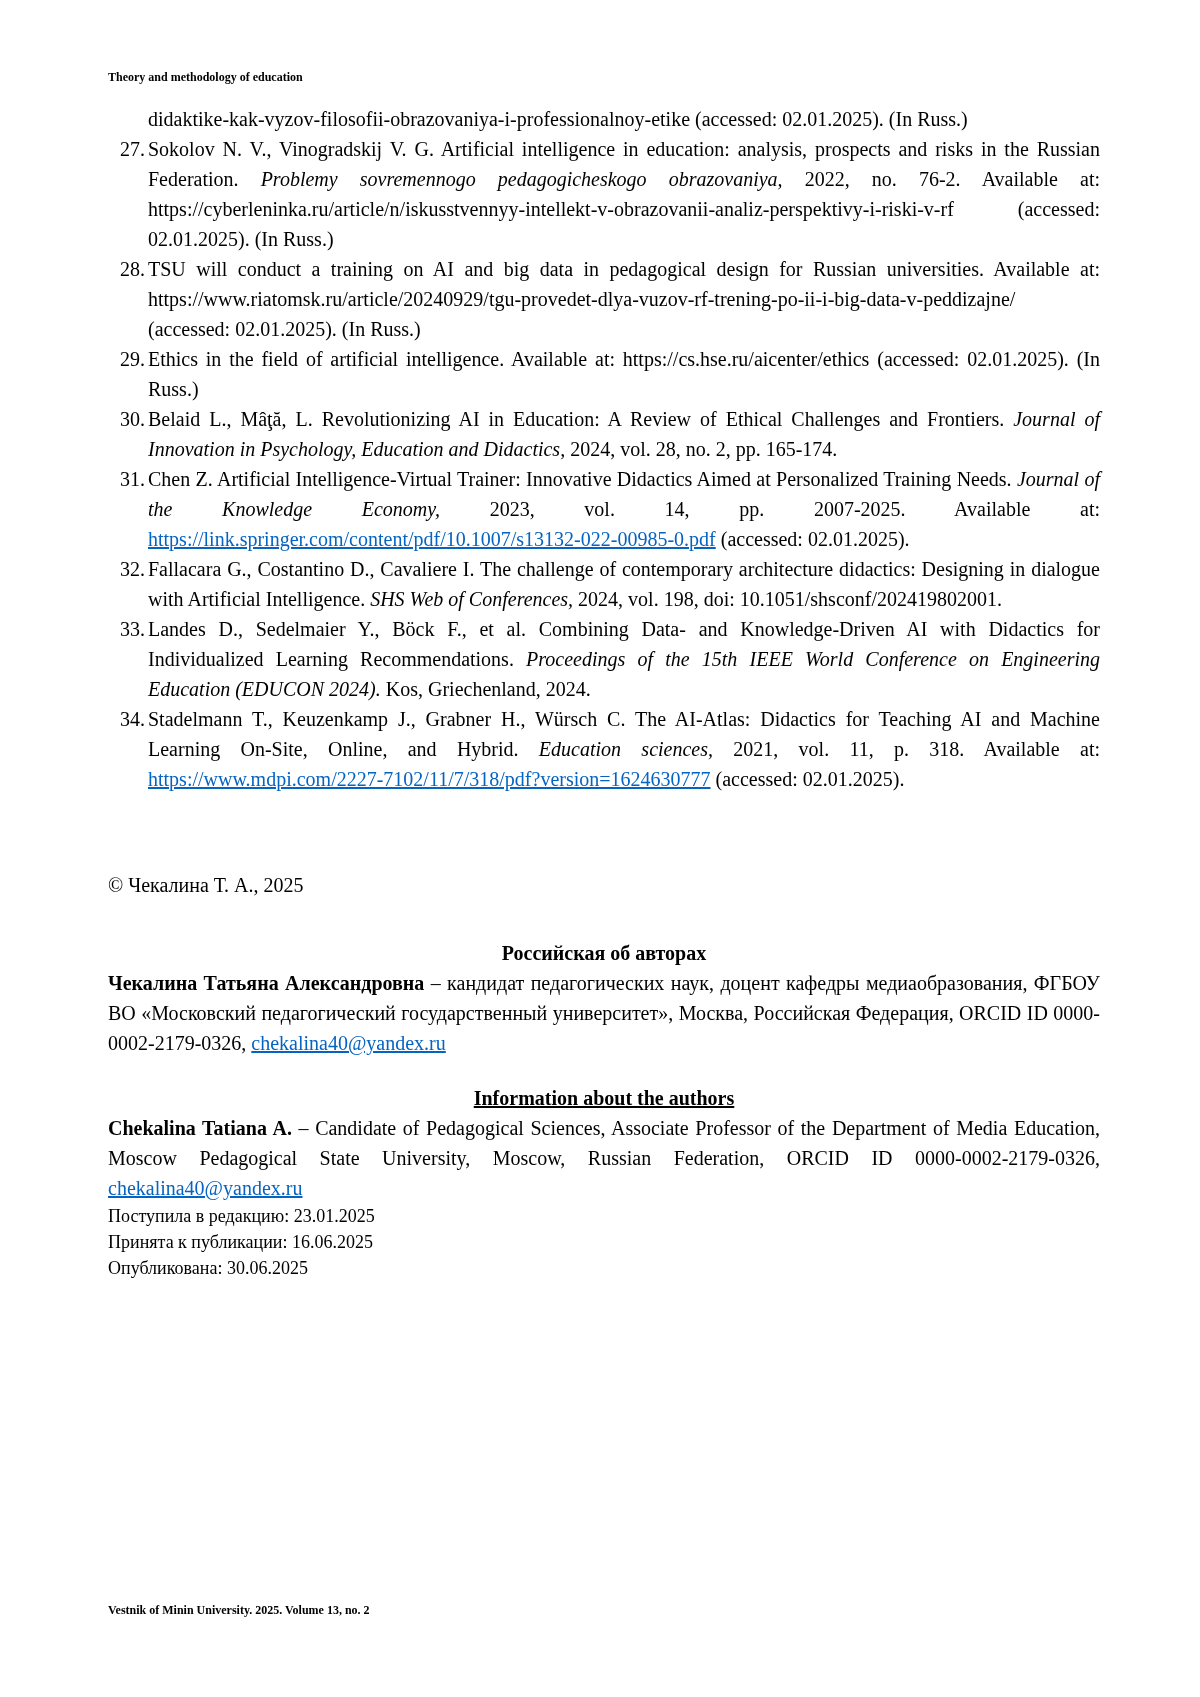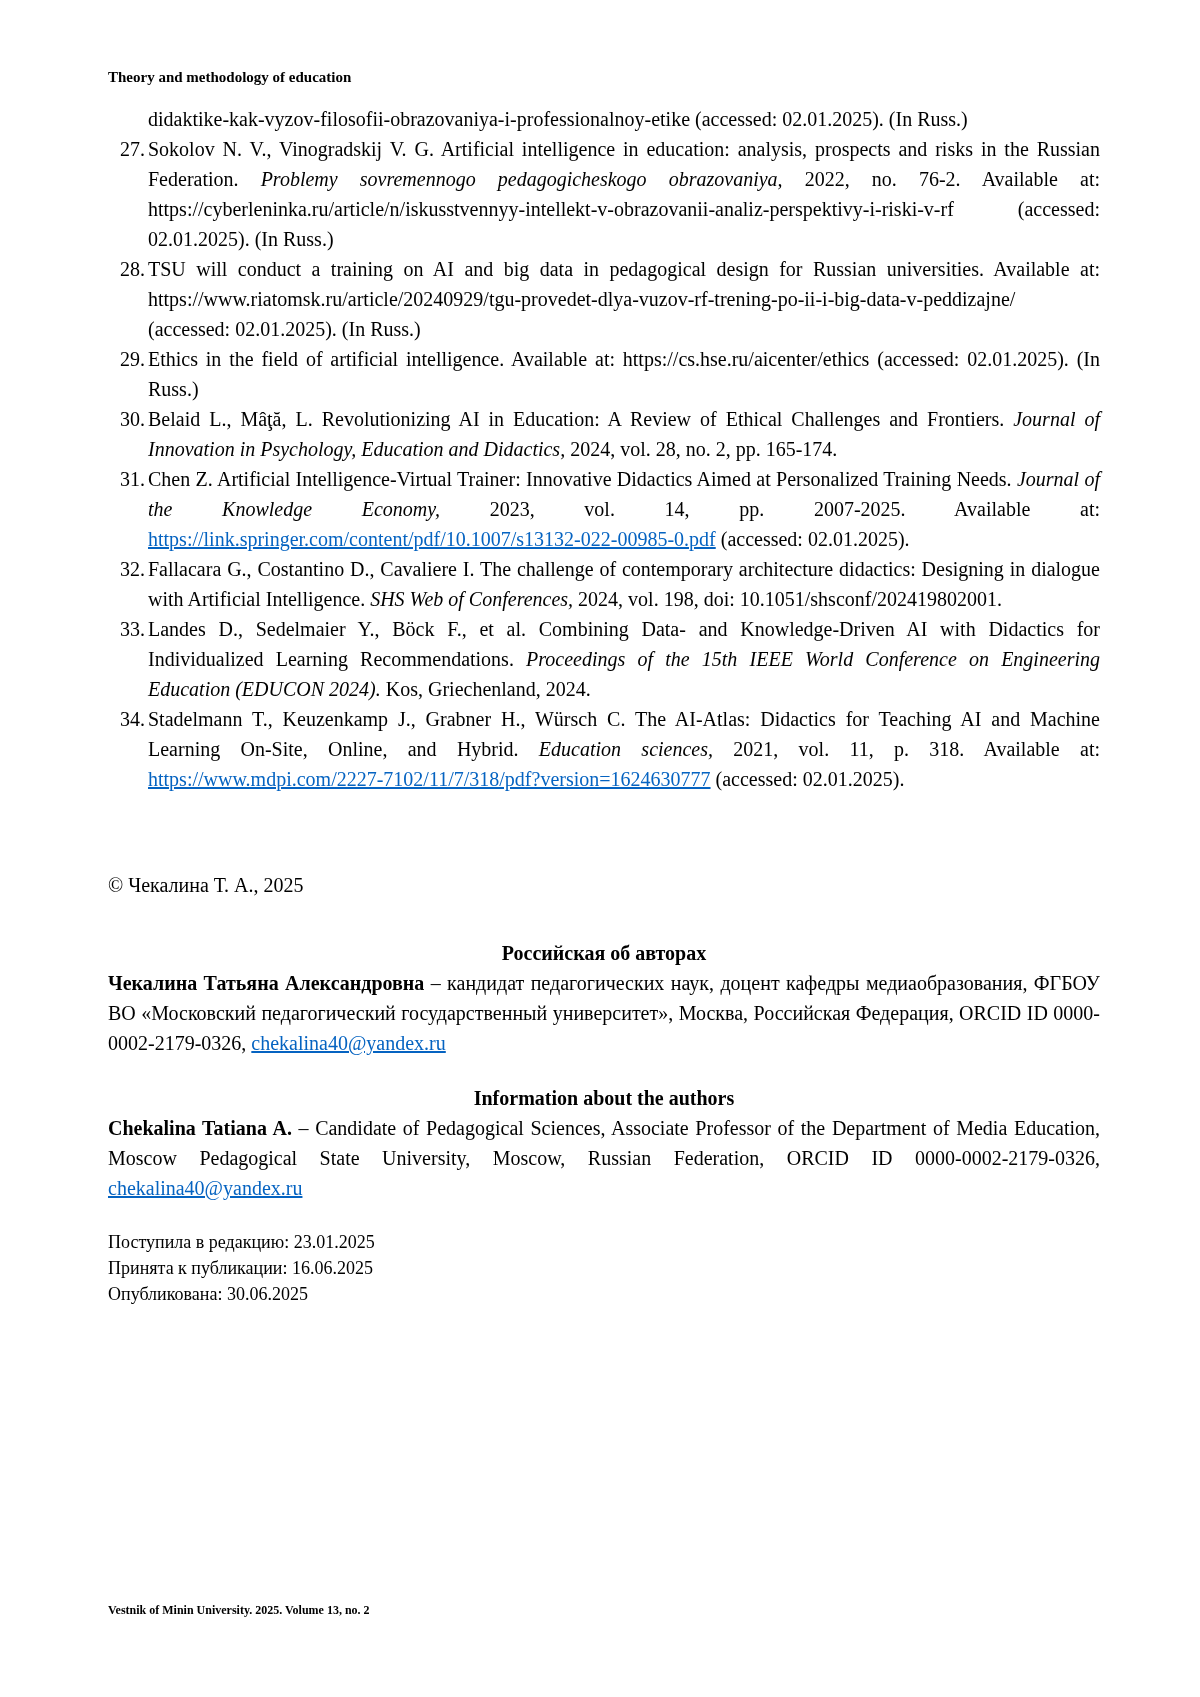--- a/index.html
+++ b/index.html
@@ -11,21 +11,21 @@
     color: #000000;
     font-family: "Liberation Serif", "DejaVu Serif", serif;
     font-size: 20px;
     line-height: 30px;
     box-sizing: border-box;
     padding: 64px 100px 0 108px;
     overflow: hidden;
   }
   .running-head {
     font-weight: bold;
-    font-size: 15px;
+    font-size: 12px;
     line-height: 26px;
     margin-bottom: 14px;
   }
   .ref-cont {
     margin-left: 40px;
     text-align: justify;
     overflow-wrap: break-word;
   }
   .ref-item {
     position: relative;
@@ -45,28 +45,27 @@
     text-decoration: underline;
     cursor: pointer;
     overflow-wrap: anywhere;
   }
   .copyright { margin-top: 76px; }
   .section-heading {
     font-weight: bold;
     text-align: center;
     margin-top: 38px;
   }
-  .section-heading.en { margin-top: 25px; }
+  .section-heading.en { margin-top: 25px; text-decoration: underline; }
   .author-par {
     text-align: justify;
     overflow-wrap: break-word;
   }
   .author-name { font-weight: bold; }
   .dates {
-    margin-top: 26px;
     font-size: 18px;
     line-height: 26px;
   }
   .page-footer {
     position: absolute;
     left: 108px;
     top: 1598px;
     font-weight: bold;
     font-size: 12px;
     line-height: 24px;

